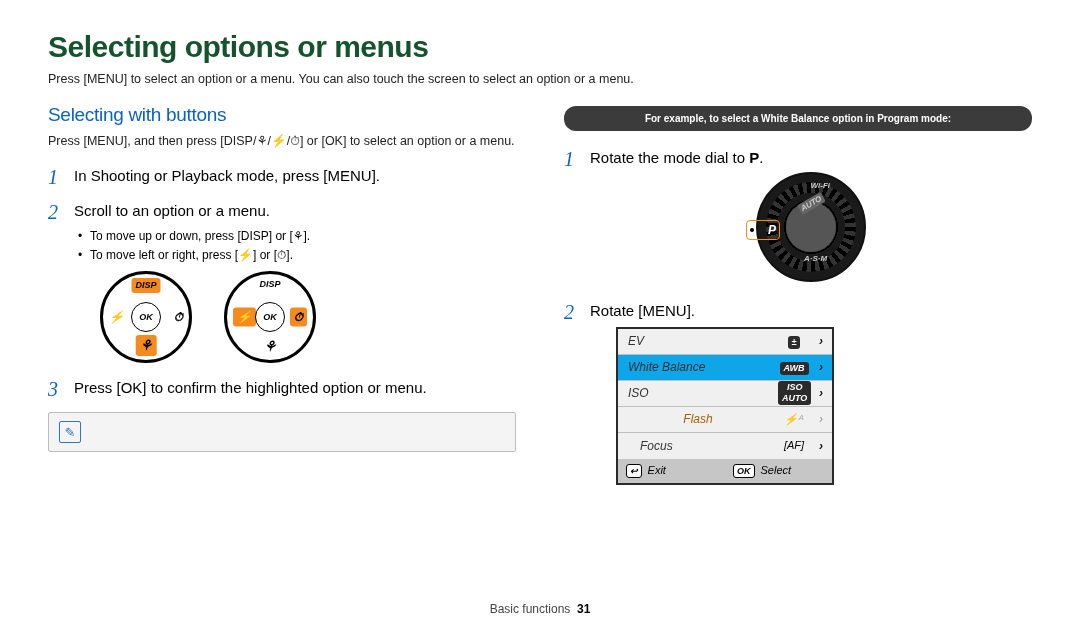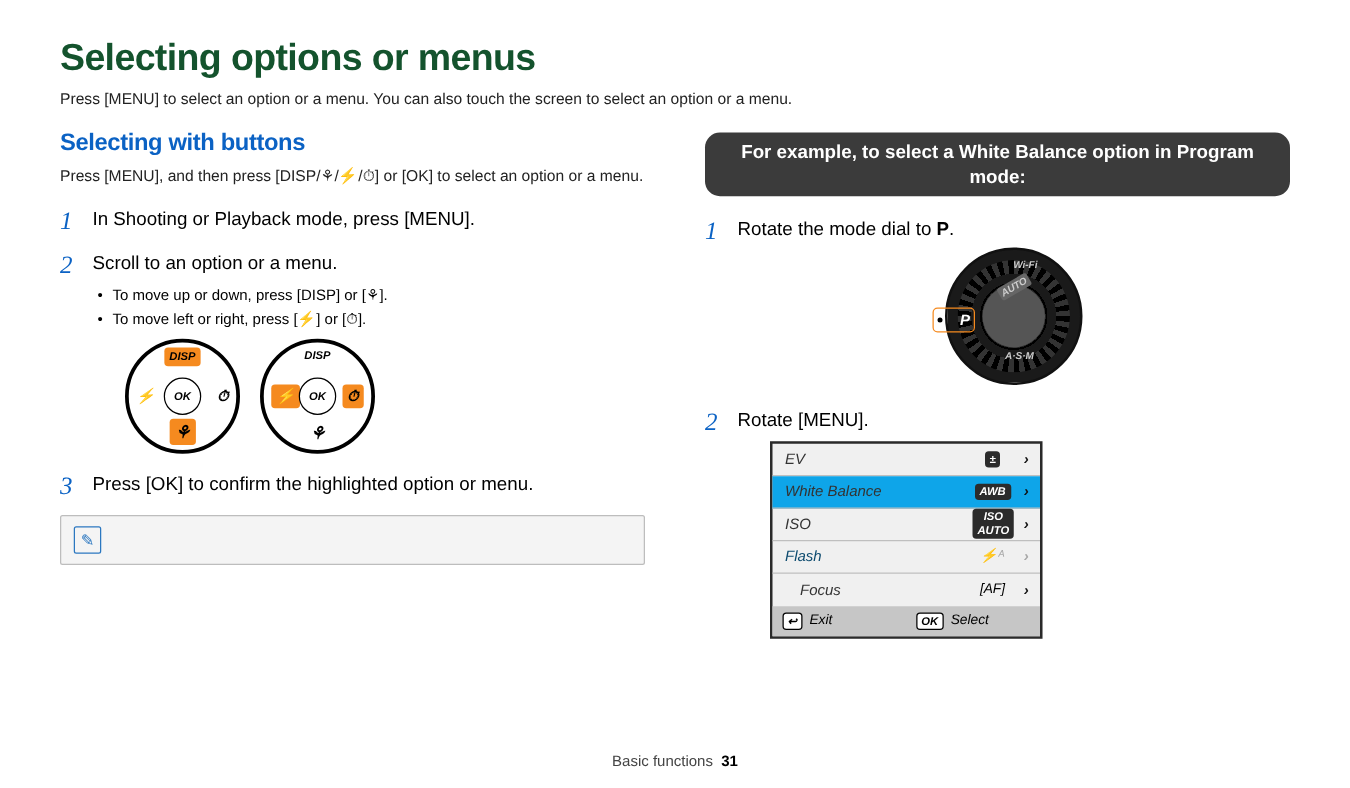--- a/index.html
+++ b/index.html
@@ -25,21 +25,21 @@
     margin-bottom: 18px;
   }
   .columns {
     display: flex;
     gap: 48px;
   }
   .col { flex: 1 1 0; }
   .subheading {
     color: #0b62c4;
     font-size: 19px;
-    font-weight: 700;
+    font-weight: 400;
     margin-bottom: 6px;
     letter-spacing: -0.3px;
   }
   .small-instr {
     font-size: 12.5px;
     color: #222;
     line-height: 1.5;
     margin-bottom: 14px;
   }
   ol.steps { list-style: none; counter-reset: step; }
@@ -76,21 +76,21 @@
     line-height: 1.6;
   }
   .sub-bullets li::before {
     content: "•";
     position: absolute;
     left: 0;
     top: 0;
   }
   .dial-row {
     display: flex;
-    gap: 16px;
+    gap: 32px;
     margin: 6px 0 14px 26px;
   }
   .dial {
     width: 92px; height: 92px;
     border: 3px solid #000;
     border-radius: 50%;
     position: relative;
     font-size: 9px;
     font-weight: 600;
   }
@@ -128,21 +128,21 @@
     flex-shrink:0;
     border-radius:2px;
   }
   .note-box .txt {
     font-size:12px;
     line-height:1.5;
   }
   .example-banner {
     background:#3b3b3b;
     color:#fff;
-    font-size:15px;
+    font-size:10px;
     font-weight:600;
     text-align:center;
     padding:6px 12px;
     border-radius:12px;
     margin:2px 0 16px 0;
     line-height:1.3;
   }
   
   .mode-dial-wrap {
     display:flex; justify-content:center; margin: 4px 0 18px 0;
@@ -200,21 +200,21 @@
   }
   .menu-panel .row{
     display:flex; align-items:center;
     border-bottom:1px solid #bfbfbf;
     height:26px;
   }
   .menu-panel .row:last-of-type{border-bottom:none;padding-left:12px;}
   .menu-panel .label{
     flex:1; padding:0 10px; color:#333;
   }
-  .menu-panel .row.disabled .label{color:#0c4a6e;}
+  .menu-panel .row.disabled .label{color:#a16207;text-align:center;}
   .menu-panel .iconcell{
     width:32px; text-align:center; font-size:11px;
   }
   .menu-panel .chev{
     width:22px; text-align:center; font-weight:700; color:#111;
   }
   .menu-panel .row.hl-row{ background:#0ea5e9; }
   .badge-dark{
     display:inline-block; background:#2b2b2b; color:#fff;
     font-size:9px; font-weight:700;

